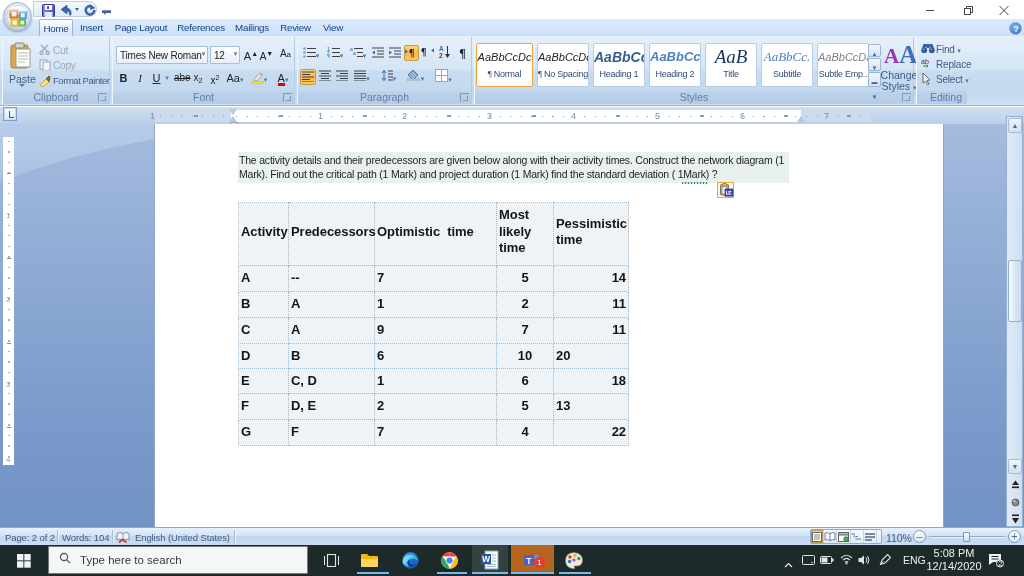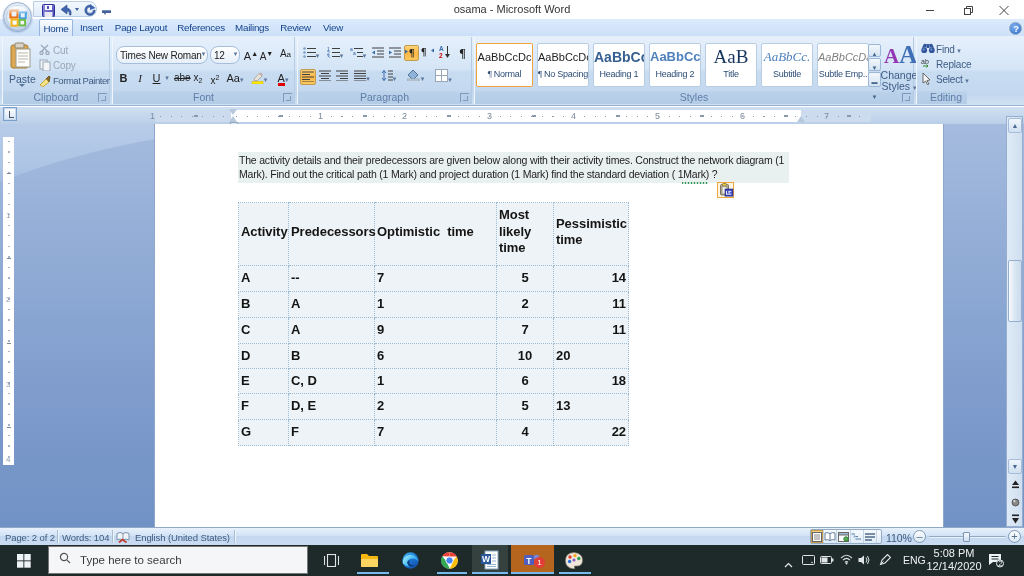--- a/index.html
+++ b/index.html
@@ -19,27 +19,27 @@
 #officebtn:after{content:"";position:absolute;left:4px;top:2.5px;width:19px;height:9px;border-radius:50%;background:linear-gradient(180deg,rgba(255,255,255,0.95),rgba(255,255,255,0.1));}
 
 #ribbon{left:0;top:36px;width:1024px;height:70px;background:linear-gradient(180deg,#e6f0fb 0%,#d4e5f6 48%,#c8dcf1 52%,#c3d8ef 85%,#cfe0f2 100%);border-bottom:1px solid #97b3d2;}
 .rgroup{position:absolute;top:1px;height:67px;border-right:1px solid #b6cbe4;border-left:1px solid #f0f6fc;}
 .rgroup:before{content:"";position:absolute;left:0;bottom:0;width:100%;height:13px;background:linear-gradient(180deg,rgba(170,195,225,0.25),rgba(150,180,215,0.45));}
 .rlabel{position:absolute;bottom:1px;left:0;width:100%;text-align:center;font-size:10.5px;color:#5e7fa9;}
 .launcher{position:absolute;bottom:2px;right:2px;width:9px;height:9px;border-left:1px solid #7e9bbd;border-top:1px solid #7e9bbd;}
 .launcher:after{content:"";position:absolute;right:1px;bottom:1px;width:4px;height:4px;border-right:1px solid #7e9bbd;border-bottom:1px solid #7e9bbd;}
 .gtxt{font-size:10px;letter-spacing:-0.2px;color:#3e5c85;white-space:nowrap;}
 .gtxt.dis{color:#9aa7b8;}
-.combo{position:absolute;height:18px;background:linear-gradient(180deg,#fff,#e7eff8);border:1px solid #a5bedc;border-radius:8px;font-size:10px;letter-spacing:-0.2px;color:#222;padding:3px 0 0 3px;white-space:nowrap;overflow:hidden;}
+.combo{position:absolute;height:18px;background:linear-gradient(180deg,#fff,#e7eff8);border:1px solid #a5bedc;border-radius:1px;font-size:10px;letter-spacing:-0.2px;color:#222;padding:3px 0 0 3px;white-space:nowrap;overflow:hidden;}
 .cdrop{position:absolute;right:2px;top:3px;font-size:7px;color:#5a779d;}
 .fbtn{position:absolute;height:17px;font-size:11px;color:#222;text-align:center;line-height:16px;white-space:nowrap;}
 .fbtn.on{background:linear-gradient(180deg,#ffd577,#fcb645 50%,#fbc95f);border:1px solid #c29b4e;border-radius:2px;}
 .chip{position:absolute;top:6px;width:52px;height:44px;background:#fff;border:1px solid #b8cce2;border-radius:2px;text-align:center;overflow:hidden;}
 .chip.sel{border:1.5px solid #f0a43c;}
-.prev{margin-top:4px;line-height:18px;white-space:nowrap;}
+.prev{margin-top:4px;line-height:18px;white-space:nowrap;font-style:italic;}
 .clabel{font-size:9px;letter-spacing:-0.25px;color:#2d4d77;margin-top:3px;white-space:nowrap;}
 .pilc{color:#2d4d77;font-family:'Liberation Serif',serif;}
 .gsb{position:absolute;left:393px;width:13px;height:13px;background:linear-gradient(180deg,#f2f7fc,#d4e3f2);border:1px solid #9cb6d6;border-radius:2px;text-align:center;line-height:11px;}
 #helpbtn{left:1009px;top:-14px;width:13px;height:13px;border-radius:50%;background:radial-gradient(circle at 40% 35%,#7fb3f4,#2f6ac4);border:1px solid #8aa6cc;box-shadow:0 0 0 1.5px #d8e6f6;}
 #helpbtn:after{content:"?";position:absolute;left:3.5px;top:0.5px;color:#fff;font-size:9px;font-weight:bold;}
 
 #rulerrow{left:0;top:107px;width:1024px;height:17px;background:linear-gradient(180deg,#d0e0f2,#bacfe8);}
 
 #docarea{left:0;top:124px;width:1024px;height:403px;background:linear-gradient(180deg,#a5bcdf 0%,#96afd7 25%,#87a4d1 50%,#7b99ca 75%,#7192c5 100%);overflow:hidden;}
 #swoosh{position:absolute;left:0;top:0;width:155px;height:120px;}
@@ -87,21 +87,20 @@
 
 #hl{position:absolute;left:83px;top:28px;width:551px;height:31px;background:#e9f1f0;font-size:10.5px;letter-spacing:-0.2px;color:#1d1d1d;line-height:14px;padding:0.5px 0 0 1px;white-space:pre;}
 table.doc{position:absolute;left:83px;top:78px;width:390px;border-collapse:collapse;table-layout:fixed;font-family:"Liberation Sans",sans-serif;}
 table.doc tr.hdr td{padding-bottom:4px;}
 table.doc td{border:1px dotted #9cbcd6;background:#edf3f6;font-weight:bold;color:#141414;font-size:13px;letter-spacing:-0.05px;vertical-align:middle;padding:0 2px;line-height:16.5px;}
 </style>
 </head>
 <body>
 <div id="app">
 <div id="titlebar" class="abs"></div>
-<div id="titletext" class="abs">osama - Microsoft Word</div>
 <div id="qat" class="abs">
   <svg class="abs" style="left:8px;top:2px" width="13" height="13" viewBox="0 0 13 13">
         <rect x="0.5" y="0.5" width="12" height="12" rx="1" fill="url(#sg)" stroke="#30309a"></rect>
         <defs>
           <linearGradient id="sg" x1="0" y1="0" x2="1" y2="1">
             <stop offset="0" stop-color="#9999e8"></stop>
             <stop offset="1" stop-color="#3d3dae"></stop>
           </linearGradient>
         </defs>
         <rect x="3" y="1" width="7" height="5" fill="#fff"></rect>

